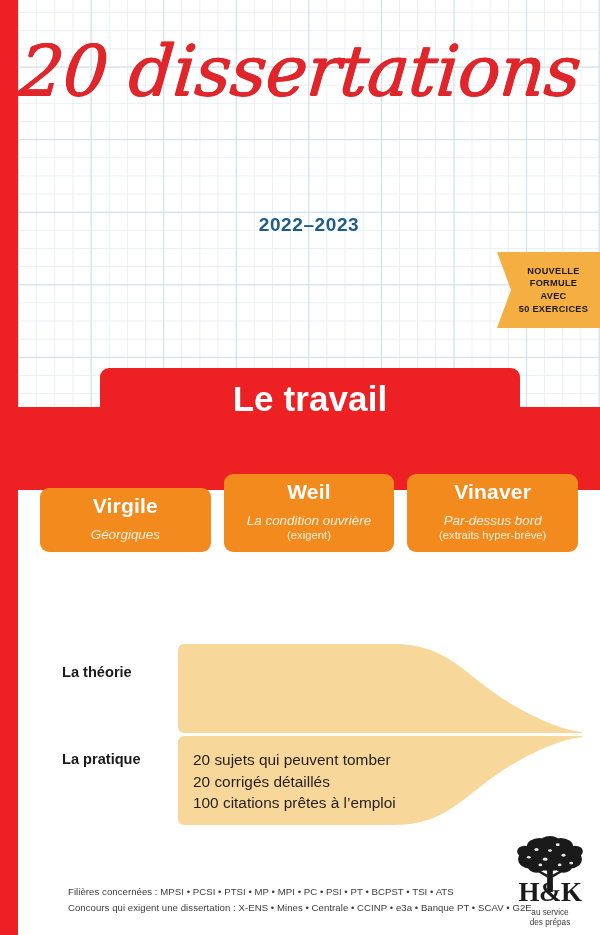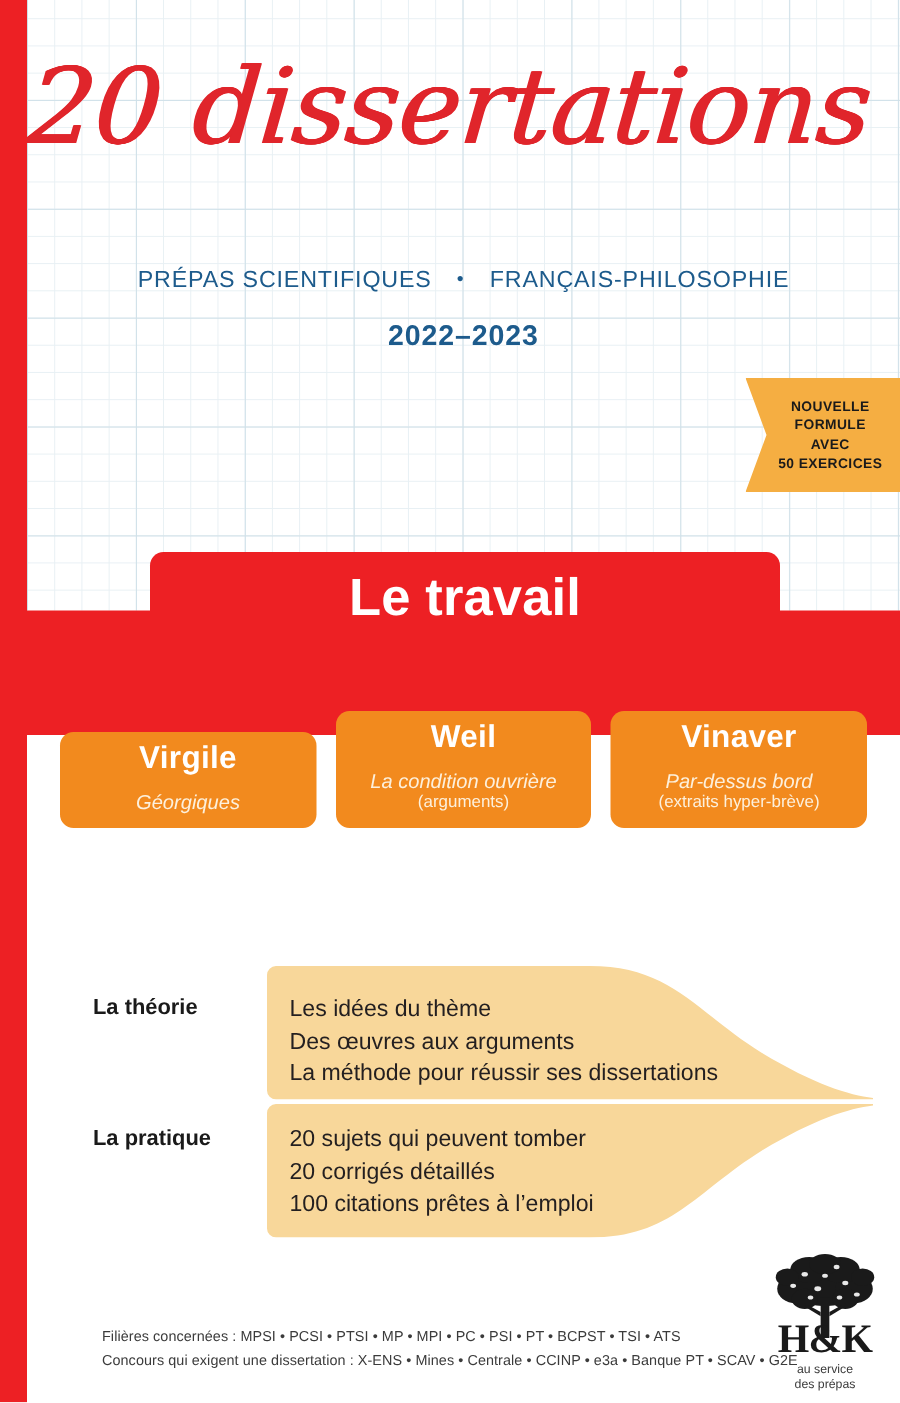--- a/index.html
+++ b/index.html
@@ -225,25 +225,20 @@
 <body>
 
 <div id="cover">
 
   <div id="grid"></div>
 
   <div id="spine"></div>
 
   <div id="title">20 dissertations</div>
 
-  <div id="subtitle">
-    <span>PRÉPAS SCIENTIFIQUES</span>
-    <span class="dot">•</span>
-    <span>FRANÇAIS-PHILOSOPHIE</span>
-  </div>
 
   <div id="years">2022–2023</div>
 
   <div id="ribbon">
     <div class="rl">NOUVELLE</div>
     <div class="rl">FORMULE</div>
     <div class="rl">AVEC</div>
     <div class="rl">50 EXERCICES</div>
   </div>
 
@@ -253,21 +248,21 @@
 
   <div id="cards">
     <div class="card">
       <div class="author">Virgile</div>
       <div class="work">Géorgiques</div>
       <div class="note"></div>
     </div>
     <div class="card">
       <div class="author">Weil</div>
       <div class="work">La condition ouvrière</div>
-      <div class="note">(arguments)</div>
+      <div class="note">(exigent)</div>
     </div>
     <div class="card">
       <div class="author">Vinaver</div>
       <div class="work">Par-dessus bord</div>
       <div class="note">(extraits hyper-brève)</div>
     </div>
   </div>
 
   <div class="wedge" id="wedge-theorie">
     <svg viewBox="0 0 404 89" preserveAspectRatio="none" aria-hidden="true">
@@ -275,25 +270,20 @@
     </svg>
   </div>
 
   <div class="wedge" id="wedge-pratique">
     <svg viewBox="0 0 404 89" preserveAspectRatio="none" aria-hidden="true">
       <path d="M6 0 H404 L404 1 C388 3 365 10 330 31 C285 59 270 89 215 89 H6 A6 6 0 0 1 0 83 V6 A6 6 0 0 1 6 0 Z" fill="#F8D79A"></path>
     </svg>
   </div>
 
   <div class="rowlabel" id="label-theorie">La théorie</div>
-  <div class="bullets" id="bullets-theorie">
-    <div>Les idées du thème</div>
-    <div>Des œuvres aux arguments</div>
-    <div>La méthode pour réussir ses dissertations</div>
-  </div>
 
   <div class="rowlabel" id="label-pratique">La pratique</div>
   <div class="bullets" id="bullets-pratique">
     <div>20 sujets qui peuvent tomber</div>
     <div>20 corrigés détaillés</div>
     <div>100 citations prêtes à l’emploi</div>
   </div>
 
   <div id="footer">
     <div>Filières concernées : MPSI • PCSI • PTSI • MP • MPI • PC • PSI • PT • BCPST • TSI • ATS</div>

